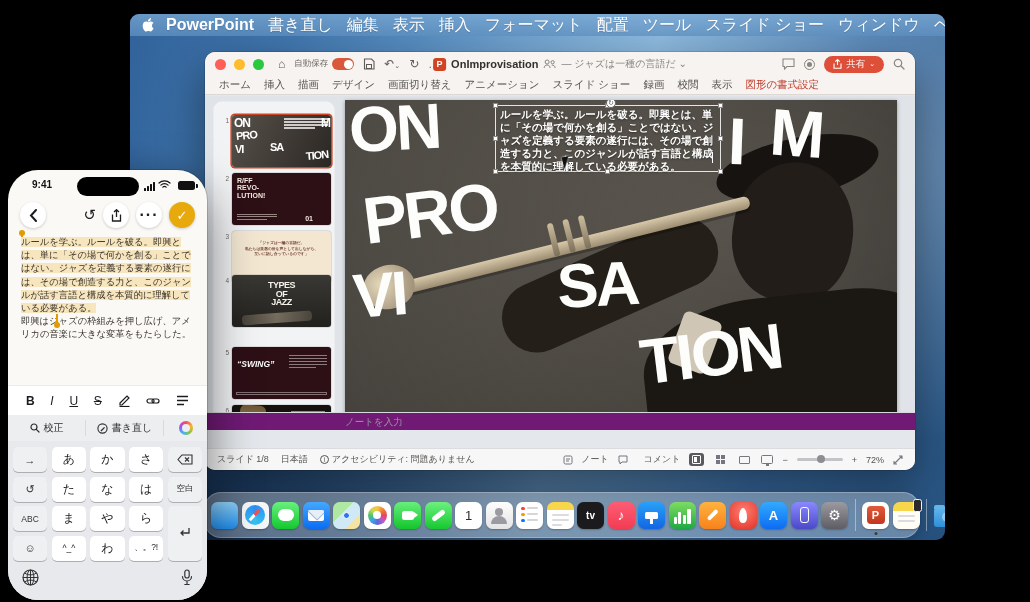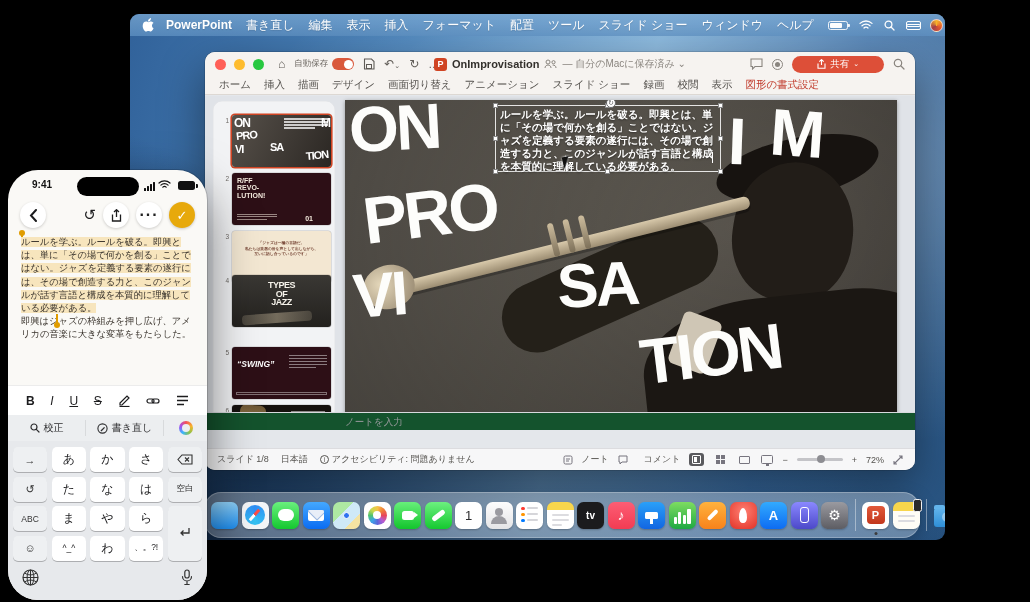--- a/index.html
+++ b/index.html
@@ -10,21 +10,21 @@
   
   .mac { position:absolute; left:130px; top:14px; width:815px; height:526px; border-radius:9px; overflow:hidden;
     background:
       radial-gradient(120% 90% at 85% 28%, rgba(255,255,255,.28), transparent 60%),
       linear-gradient(25deg, #10294a 0%, rgba(16,41,74,0) 45%),
       linear-gradient(105deg, #31629a 0%, #4d86bd 30%, #7cb0da 56%, #3e74ad 78%, #27527f 100%);
   }
 
   
   .menubar { position:absolute; left:0; top:0; right:0; height:22px; display:flex; align-items:center;
-    background:linear-gradient(180deg, rgba(122,168,210,.75), rgba(96,146,195,.75)); color:#fff; font-size:12px;
+    background:linear-gradient(180deg, rgba(122,168,210,.75), rgba(96,146,195,.75)); color:#fff; font-size:16px;
     padding:0 12px; gap:14px; text-shadow:0 1px 1px rgba(0,0,0,.15); }
   .menubar .mi { white-space:nowrap; }
   .menubar .app { font-weight:bold; }
   .mb-right { margin-left:auto; display:flex; align-items:center; gap:11px; }
   .batt { width:20px; height:9px; border:1px solid rgba(255,255,255,.9); border-radius:2.5px; position:relative; }
   .batt::before { content:""; position:absolute; left:1px; top:1px; bottom:1px; width:12px; background:#fff; border-radius:1px; }
   .batt::after { content:""; position:absolute; right:-3px; top:2px; width:2px; height:3px; background:rgba(255,255,255,.9); border-radius:0 1px 1px 0; }
   .usercircle { width:13px; height:13px; border-radius:50%; background:conic-gradient(#f7b32b,#e4572e,#a23e48,#f7b32b); border:1px solid rgba(255,255,255,.7); }
   .ccicon { width:13px; height:9px; position:relative; }
   .ccicon::before,.ccicon::after { content:""; position:absolute; left:0; width:13px; height:4px; border:1px solid #fff; border-radius:2px; }
@@ -40,21 +40,21 @@
   .qa { display:flex; align-items:center; gap:9px; margin-left:6px; color:#5f5b56; font-size:11px; }
   .homeicon { font-size:12px; color:#5f5b56; }
   .autosave { display:flex; align-items:center; gap:4px; font-size:8.5px; color:#6b6660; }
   .toggle { width:22px; height:12px; border-radius:6px; background:#d9583b; position:relative; }
   .toggle::after { content:""; position:absolute; right:1.5px; top:1.5px; width:9px; height:9px; border-radius:50%; background:#fff; }
   .tb-center { position:absolute; left:50%; transform:translateX(-50%); display:flex; align-items:center; gap:5px; font-size:11px; color:#33302c; white-space:nowrap; }
   .pptmini { width:13px; height:13px; border-radius:3px; background:#d04423; color:#fff; font-size:9px; font-weight:bold; display:flex; align-items:center; justify-content:center; }
   .doc-title { font-weight:bold; }
   .saved { color:#8a857f; font-size:10px; }
   .tb-right { margin-left:auto; display:flex; align-items:center; gap:9px; }
-  .sharepill { background:#dd4f38; color:#fff; font-size:9.5px; height:17px; border-radius:9px; display:flex; align-items:center; gap:4px; padding:0 25px; }
+  .sharepill { background:#dd4f38; color:#fff; font-size:9.5px; height:17px; border-radius:9px; display:flex; align-items:center; gap:4px; padding:0 9px; }
   .ringrec { width:11px; height:11px; border:1.5px solid #8a857f; border-radius:50%; position:relative; }
   .ringrec::after{content:"";position:absolute;inset:2px;border-radius:50%;background:#8a857f;}
 
   .tabs { height:19px; background:#f6f3f0; border-bottom:1px solid #ddd8d3; display:flex; align-items:center; gap:13px; padding:0 14px; font-size:10.5px; color:#55524e; white-space:nowrap; }
   .tabs .accent { color:#c03a2b; }
 
   .workarea { position:absolute; left:0; top:44px; right:0; bottom:40px; background:#e0e3e8; }
 
   
   .thumbpanel { position:absolute; left:8px; top:5px; width:122px; bottom:4px; background:#f2f3f5; border-radius:9px; overflow:hidden; box-shadow:inset 0 0 0 .5px rgba(0,0,0,.06); }
@@ -106,21 +106,21 @@
   .bigL { position:absolute; color:#fdfdfb; font-weight:bold; letter-spacing:-3px; line-height:.82; transform-origin:center; }
 
   .sl-textbox { position:absolute; left:150px; top:5px; width:226px; height:67px; border:1px solid rgba(255,255,255,.85); padding:2px 4px; }
   .sl-textbox .txt { color:#fff; font-size:10.5px; font-weight:bold; line-height:12.9px; text-shadow:0 1px 2px rgba(0,0,0,.45); }
   .handle { position:absolute; width:5px; height:5px; background:#fff; border:1px solid #8a8a8a; }
   .caret { position:absolute; right:7px; bottom:8px; width:1px; height:11px; background:#fff; }
   .rotate-handle { position:absolute; left:261px; top:-2px; width:10px; height:10px; border:1.2px solid #666; border-radius:50%; background:#fff; font-size:7px; color:#555; line-height:8px; text-align:center; }
   .sl-sub { position:absolute; left:12px; top:258px; color:#fff; font-weight:bold; font-size:15px; line-height:19px; text-shadow:0 1px 3px rgba(0,0,0,.5); }
   .cursor { position:absolute; left:218px; top:56px; width:0; height:0; border-left:7px solid #111; border-right:5px solid transparent; border-bottom:12px solid transparent; filter:drop-shadow(0 0 1px #fff); transform:rotate(-14deg); }
 
-  .notesbar { position:absolute; left:0; right:0; bottom:40px; top:auto; height:18px; background:#14532d; border-top:1px solid #d8dade; }
+  .notesbar { position:absolute; left:0; right:0; bottom:40px; top:auto; height:18px; background:#701a75; border-top:1px solid #d8dade; }
   .notesbar span { position:absolute; left:140px; top:3px; font-size:9.5px; color:#9a9a9e; }
 
   
   .statusbar { position:absolute; left:0; right:0; bottom:0; height:22px; background:#f7f7f8; border-top:1px solid #dcdcdf;
     display:flex; align-items:center; font-size:9px; color:#55534f; padding:0 12px; gap:12px; }
   .sb-right { margin-left:auto; display:flex; align-items:center; gap:9px; }
   .viewbtn { width:15px; height:13px; border-radius:3px; display:flex; align-items:center; justify-content:center; }
   .viewbtn.active { background:#5a5a5e; }
   .grid4 { width:9px; height:9px; background:
       linear-gradient(#77757f,#77757f) 0 0/4px 4px no-repeat,
@@ -310,21 +310,21 @@
           <span class="pptmini">P</span>
           <span class="doc-title">OnImprovisation</span>
           <span>
             <svg width="13" height="10" viewBox="0 0 13 10">
                 <circle cx="4" cy="3" r="2" fill="none" stroke="#8a857f"></circle>
                 <path d="M1 9c0-1.7 1.3-3 3-3s3 1.3 3 3" fill="none" stroke="#8a857f"></path>
                 <circle cx="9.5" cy="3.2" r="1.6" fill="none" stroke="#8a857f"></circle>
                 <path d="M8.6 6.1c1.9-.3 3.4 1 3.4 2.9" fill="none" stroke="#8a857f"></path>
               </svg>
           </span>
-          <span class="saved">—&nbsp;<span>自分のMacに保存済み</span>&nbsp;⌄</span>
+          <span class="saved">—&nbsp;<span>ジャズは一種の言語だ</span>&nbsp;⌄</span>
         </span>
         <span class="tb-right">
           <span>
             <svg width="13" height="12" viewBox="0 0 13 12">
                 <path d="M1 1h11v7.5H5L2.5 11V8.5H1z" fill="none" stroke="#8a857f" stroke-width="1.1"></path>
               </svg>
           </span>
           <span class="ringrec"></span>
           <span class="sharepill">
             <svg width="9" height="10" viewBox="0 0 9 10">

